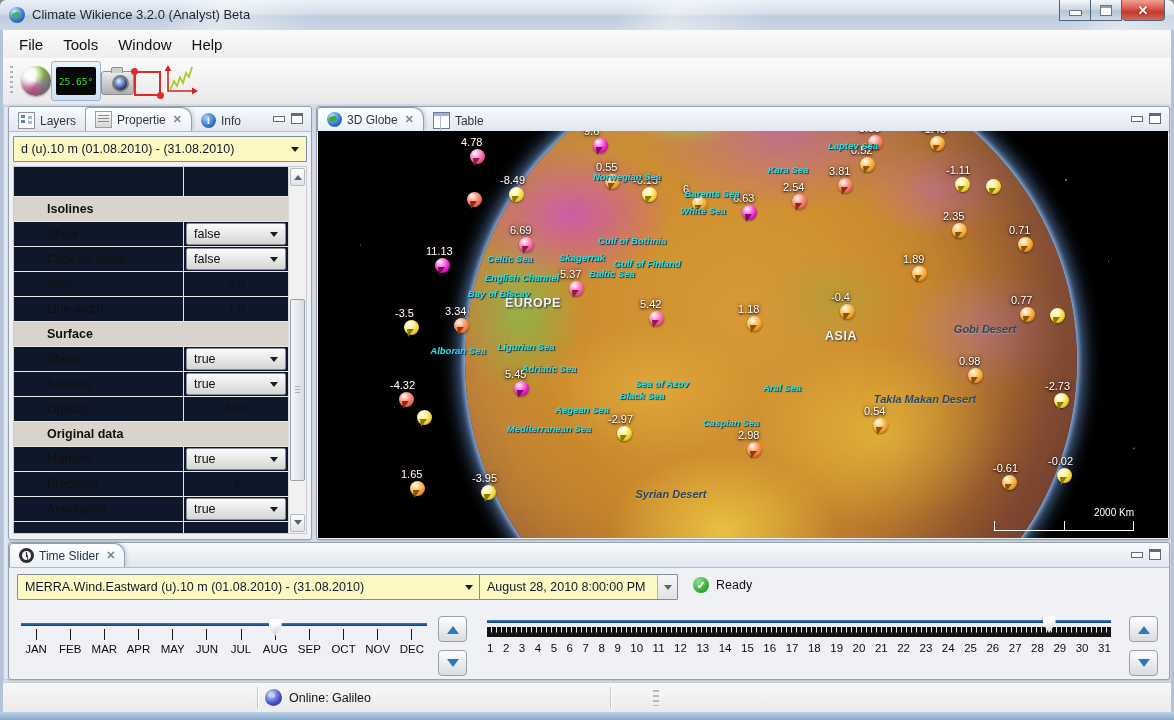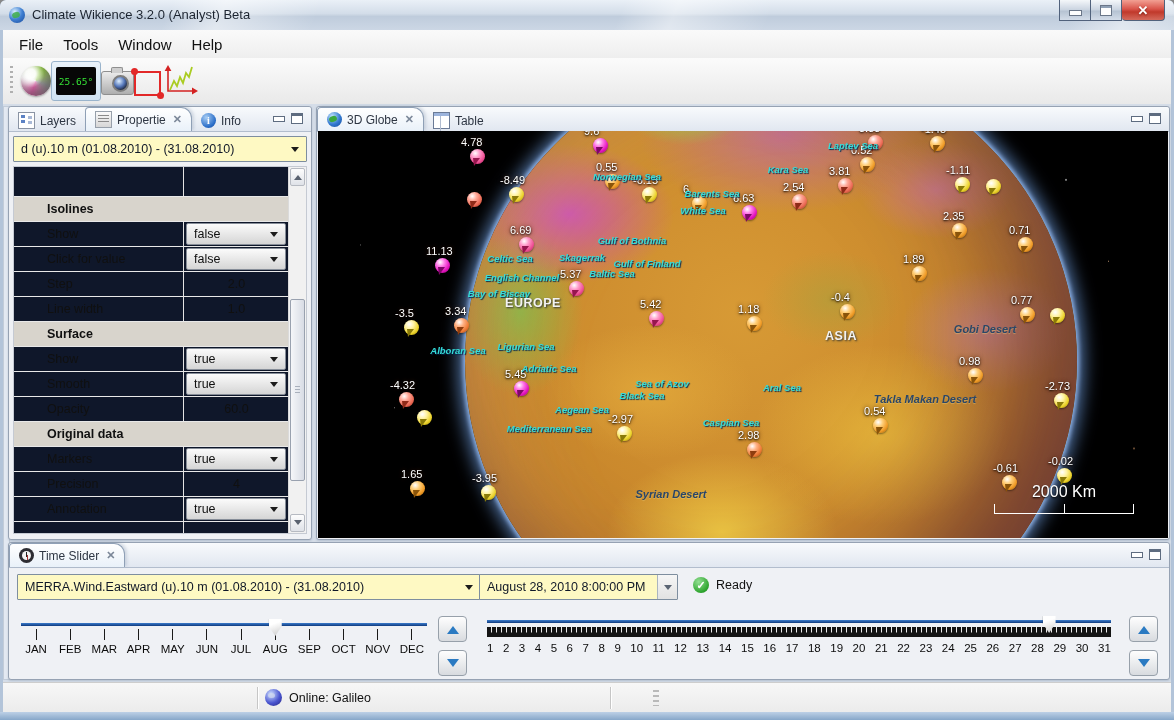--- a/index.html
+++ b/index.html
@@ -136,21 +136,21 @@
     background:radial-gradient(circle at 35% 28%,#ffffff,var(--c1) 30%,var(--c2) 65%,var(--c3) 100%);
     box-shadow:0 1px 2px rgba(0,0,0,.45);}
   .marker-ball::after{content:"";position:absolute;left:3px;bottom:-6px;width:0;height:0;
     border:4px solid transparent;border-right-width:6px;border-left-width:1px;border-top:8px solid var(--c3);}
   .marker-value{position:absolute;left:-9px;top:-13px;white-space:nowrap;color:#fff;font-size:11px;
     text-shadow:0 1px 2px #000,0 0 4px rgba(70,30,0,.95);}
   .glabel{position:absolute;transform:translate(-50%,-50%);white-space:nowrap;}
   .glabel.sea{color:#35dcd8;font-size:9.5px;font-style:italic;font-weight:bold;text-shadow:1px 1px 1px rgba(0,40,80,.95);}
   .glabel.desert{color:#2a4668;font-size:11px;font-style:italic;font-weight:bold;text-shadow:0 1px 1px rgba(230,200,120,.5);text-align:center;}
   .glabel.continent{color:#f2f2f2;font-size:12.5px;font-weight:bold;letter-spacing:.5px;text-shadow:1px 1px 2px #333;}
-  #scalebar{position:absolute;left:676px;top:352px;width:140px;color:#fff;font-size:16px;text-align:center;
+  #scalebar{position:absolute;left:676px;top:376px;width:140px;color:#fff;font-size:10px;text-align:right;
     text-shadow:0 1px 2px #000;}
   .sb-line{margin-top:3px;height:9px;border-left:1px solid #fff;border-right:1px solid #fff;border-bottom:1px solid #fff;position:relative;}
   .sb-line::after{content:"";position:absolute;left:50%;top:0;bottom:0;width:1px;background:#fff;}
   
   #ts-panel{left:8px;top:542px;width:1160px;height:136px;}
   #ts-combo1{position:absolute;left:8px;top:31px;width:448px;height:24px;}
   #ts-combo2{position:absolute;left:470px;top:31px;width:190px;height:24px;padding-right:0;}
   .combo-split{margin-left:auto;align-self:stretch;width:19px;border-left:1px solid #aab4c0;
     display:flex;align-items:center;justify-content:center;background:linear-gradient(#f6f6f6,#e2e2e2);}
   .combo-split .arrow-down{margin:4px 0 0 0;border-top-color:#5a6472;}

